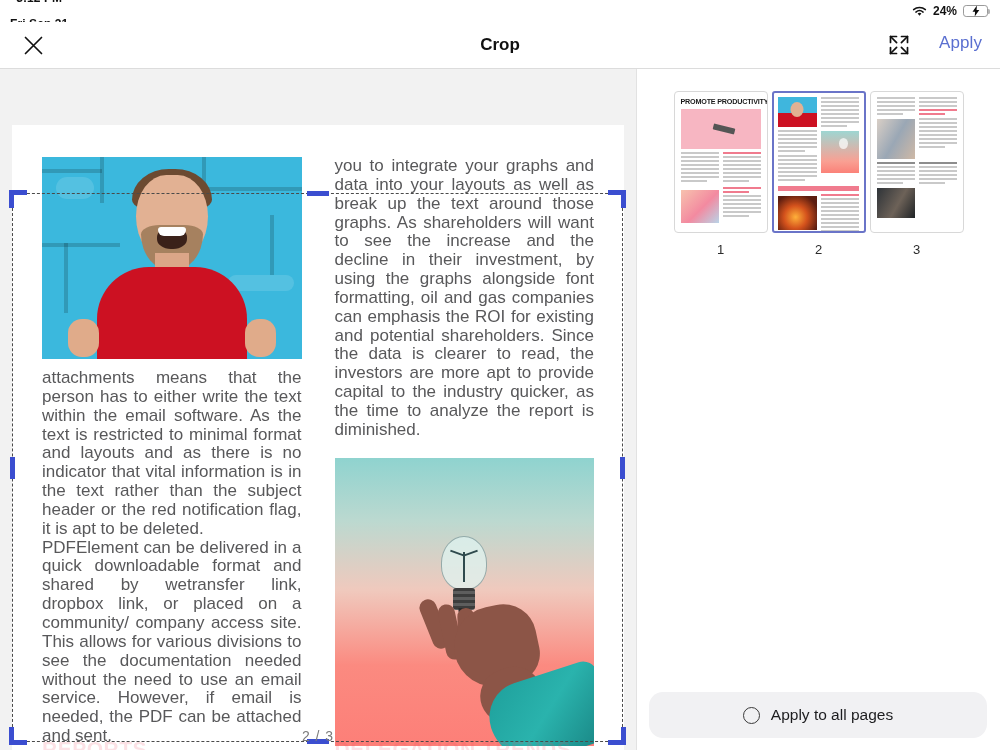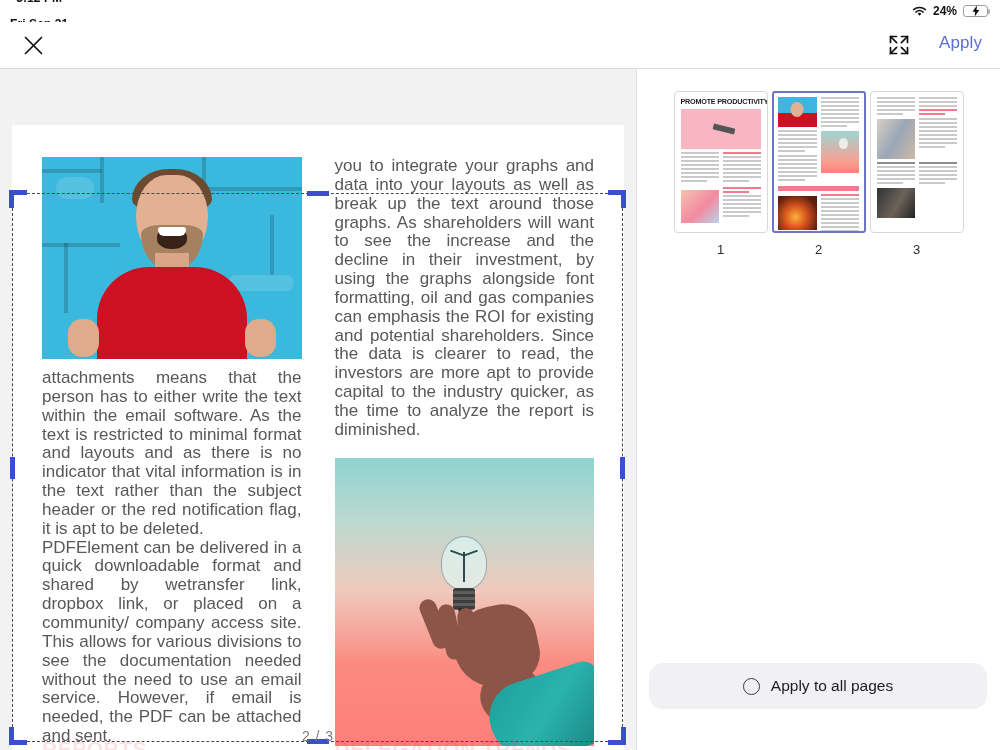--- a/index.html
+++ b/index.html
@@ -214,21 +214,21 @@
                        width:13px; height:15px; border-radius:50%; background:#e2b193;}
   .t-photo.bulb{ background:linear-gradient(180deg,#9ed6d2,#f9a093 72%,#fb8178); position:relative;}
   .t-photo.bulb:after{ content:""; position:absolute; left:48%; top:18%; width:9px;height:11px;
                        border-radius:50%; background:rgba(255,255,255,.7);}
   .t-photo.meet{ background:linear-gradient(120deg,#d9cfc6,#9aa7b5 50%,#cfb9a6);}
   .t-photo.shake{ background:linear-gradient(120deg,#2e3338,#6d6258 55%,#1f2326);}
   .t-band{ height:5px; background:#f07b8e; margin-top:3px; position:relative;}
 
   
   .apply-all{
-    position:absolute; left:649px; top:663px; width:338px; height:46px;
+    position:absolute; left:649px; top:692px; width:338px; height:46px;
     background:#f1f1f3; border-radius:14px;
     display:flex; align-items:center; justify-content:center; gap:11px; cursor:pointer;
   }
   .radio{ width:17px; height:17px; border-radius:50%; border:1.6px solid #3a3a3a; }
   .apply-all-label{ font-size:15.5px; color:#1d1d1f; }
 </style>
 </head>
 <body>
 
 <div class="statusbar">
@@ -253,20 +253,21 @@
     </span>
   </div>
 </div>
 
 <div class="toolbar">
   <div class="tb-close">
     <svg width="19" height="19" viewBox="0 0 19 19">
       <path d="M1.5 1.5 17.5 17.5 M17.5 1.5 1.5 17.5" stroke="#111" stroke-width="1.7" stroke-linecap="round"></path>
     </svg>
   </div>
+  <div class="tb-title">Crop</div>
   <div class="tb-right">
     <div class="tb-expand">
       <svg width="22" height="22" viewBox="0 0 22 22">
         <g stroke="#111" stroke-width="1.7" stroke-linecap="round" stroke-linejoin="round" fill="none">
           <path d="M8.5 2.5H2.5V8.5"></path>
             <path d="M2.5 2.5 8.6 8.6"></path>
           <path d="M13.5 2.5h6v6"></path>
             <path d="M19.5 2.5 13.4 8.6"></path>
           <path d="M2.5 13.5v6h6"></path>
             <path d="M2.5 19.5 8.6 13.4"></path>

